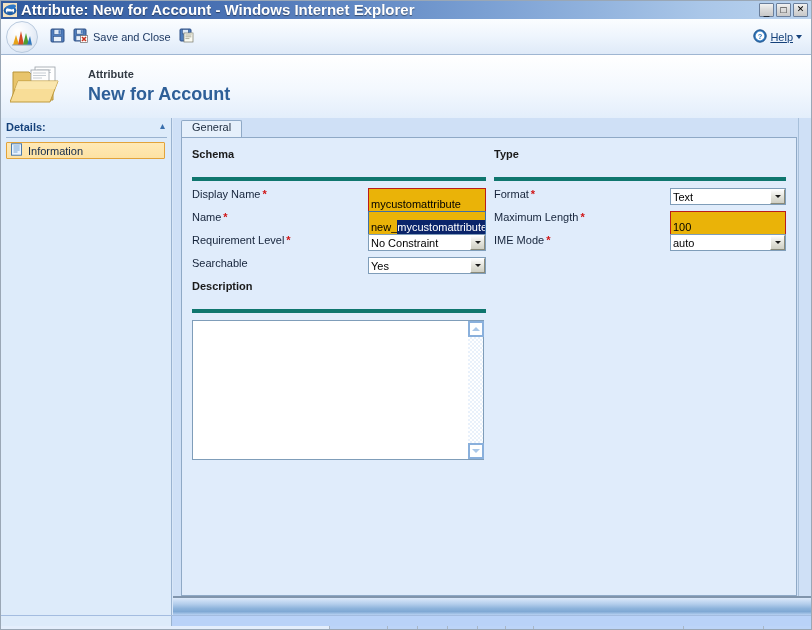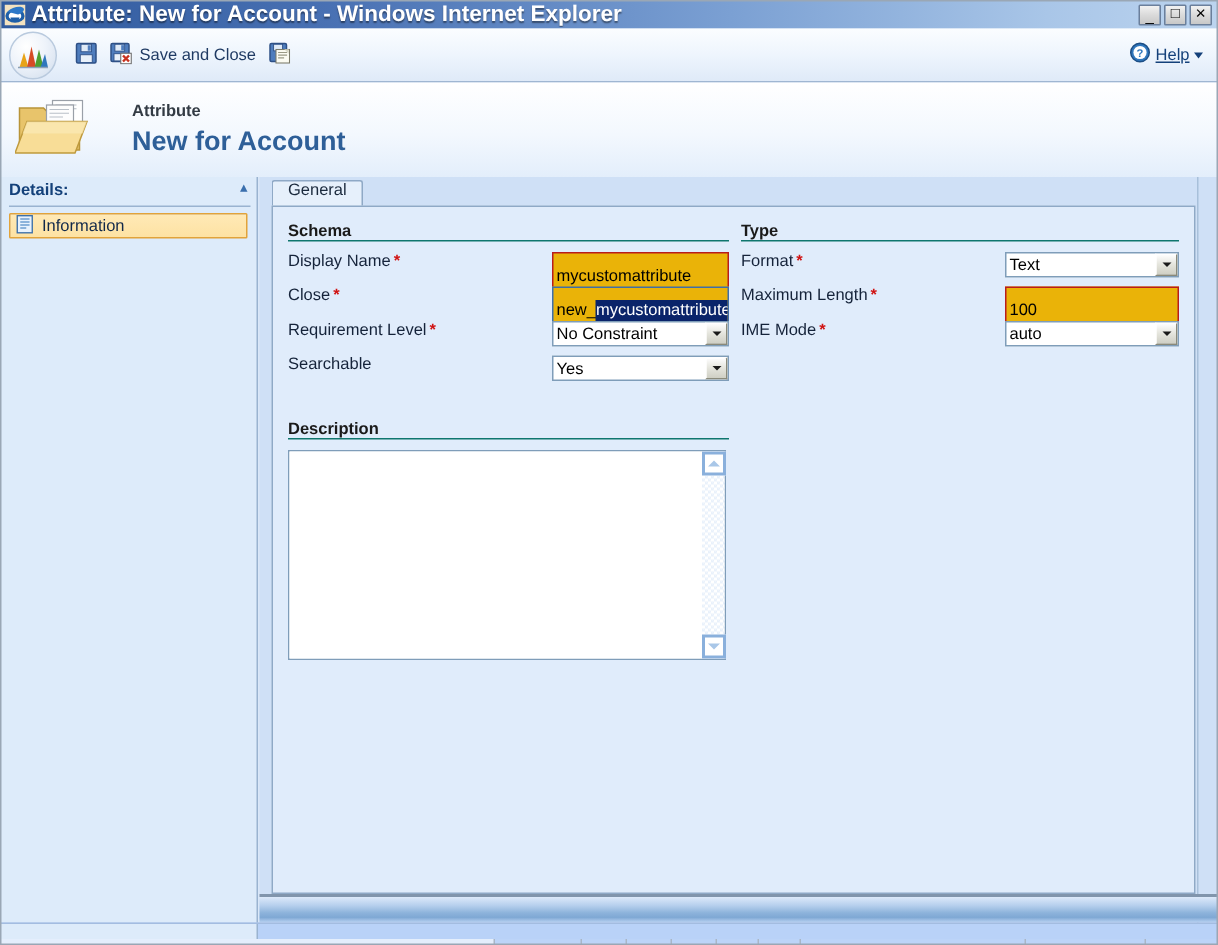--- a/index.html
+++ b/index.html
@@ -187,22 +187,22 @@
   }
 
   
   .section { position: absolute; }
   .sec-schema { left: 10px; top: 10px; width: 294px; }
   .sec-type   { left: 312px; top: 10px; width: 292px; }
   .sec-desc   { left: 10px; top: 142px; width: 294px; }
 
   .sec-title {
     font-size: 11px; font-weight: bold; color: #1a1a1a;
-    padding-bottom: 0;
-    border-bottom: 1px solid #0f766e;
+    padding-bottom: 17px;
+    border-bottom: 4px solid #0f766e;
     margin-bottom: 7px;
   }
   .field-row {
     display: flex; align-items: flex-start;
     height: 17px; margin-bottom: 6px; gap: 24px;
   }
   .field-label {
     font-size: 11px; color: #15233a;
     width: 152px; flex: 0 0 auto;
     white-space: nowrap;
@@ -474,21 +474,21 @@
             <span class="field-label">
               <span>Display Name</span><span class="req">*</span>
             </span>
             <span class="txtinput">
               <span>mycustomattribute</span>
             </span>
           </div>
 
           <div class="field-row">
             <span class="field-label">
-              <span>Close</span><span class="req">*</span>
+              <span>Name</span><span class="req">*</span>
             </span>
             <span class="txtinput focused">
               <span>new_</span>
                 <span class="sel-hl">mycustomattribute</span>
             </span>
           </div>
 
           <div class="field-row">
             <span class="field-label">
               <span>Requirement Level</span><span class="req">*</span>

